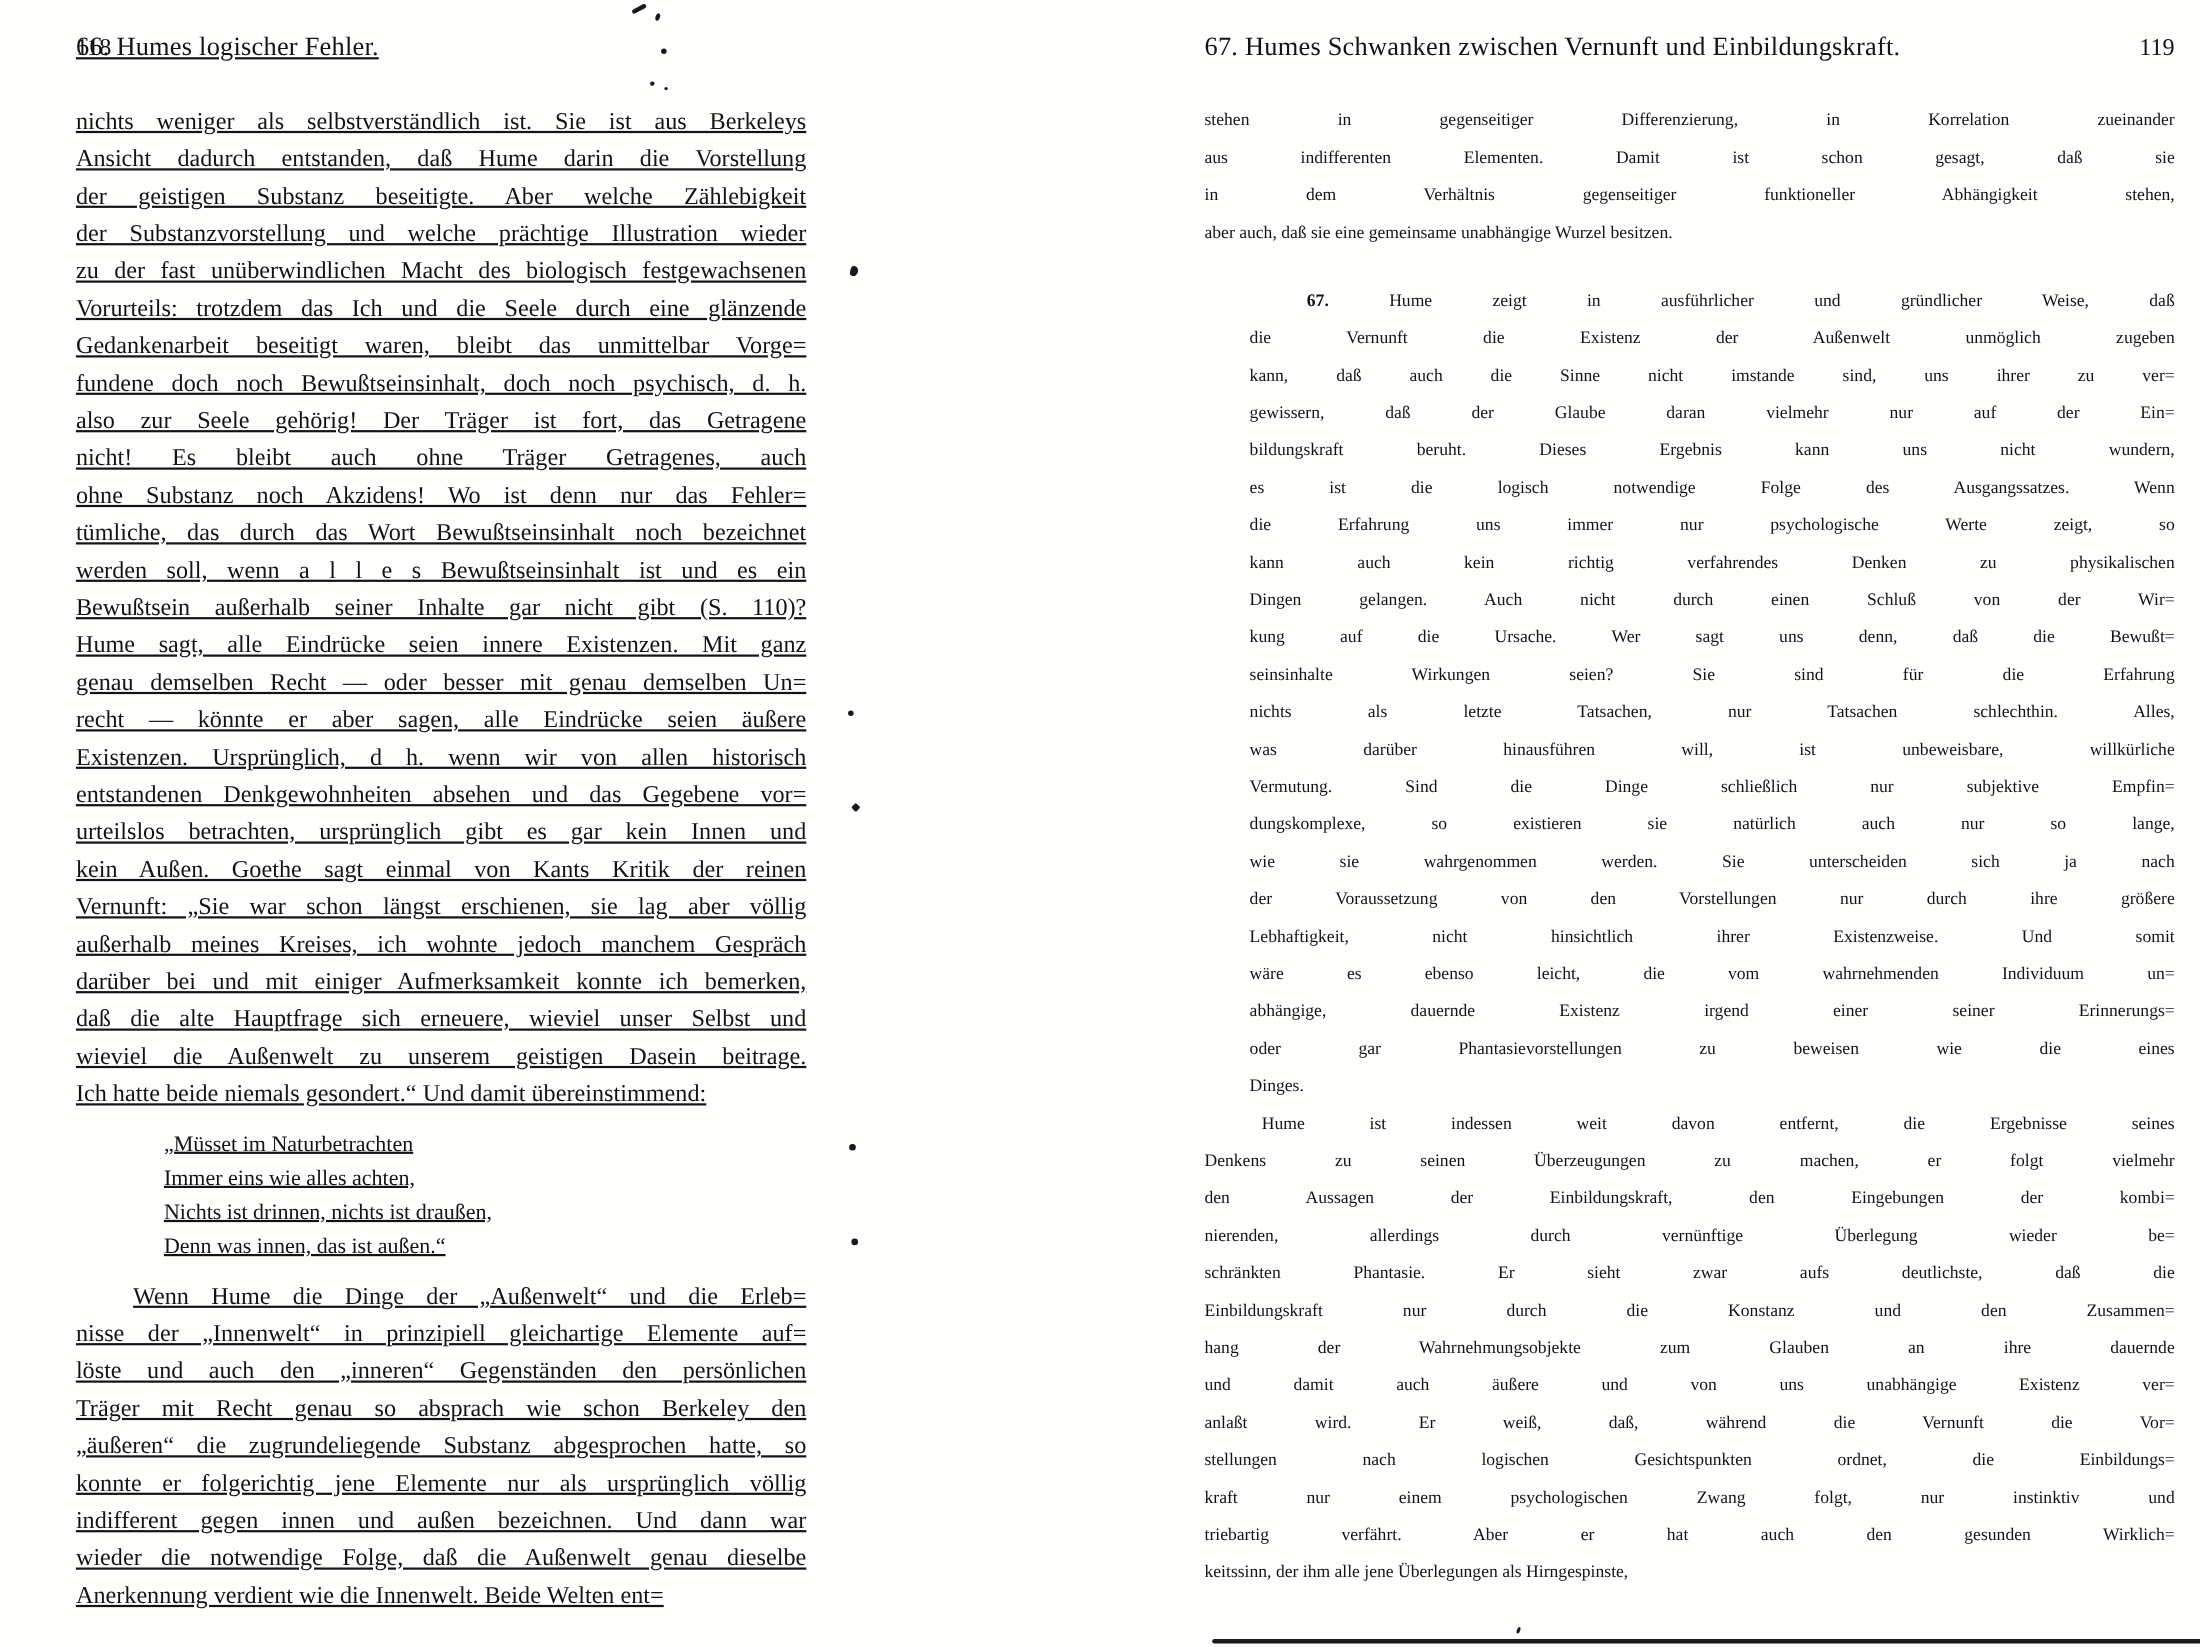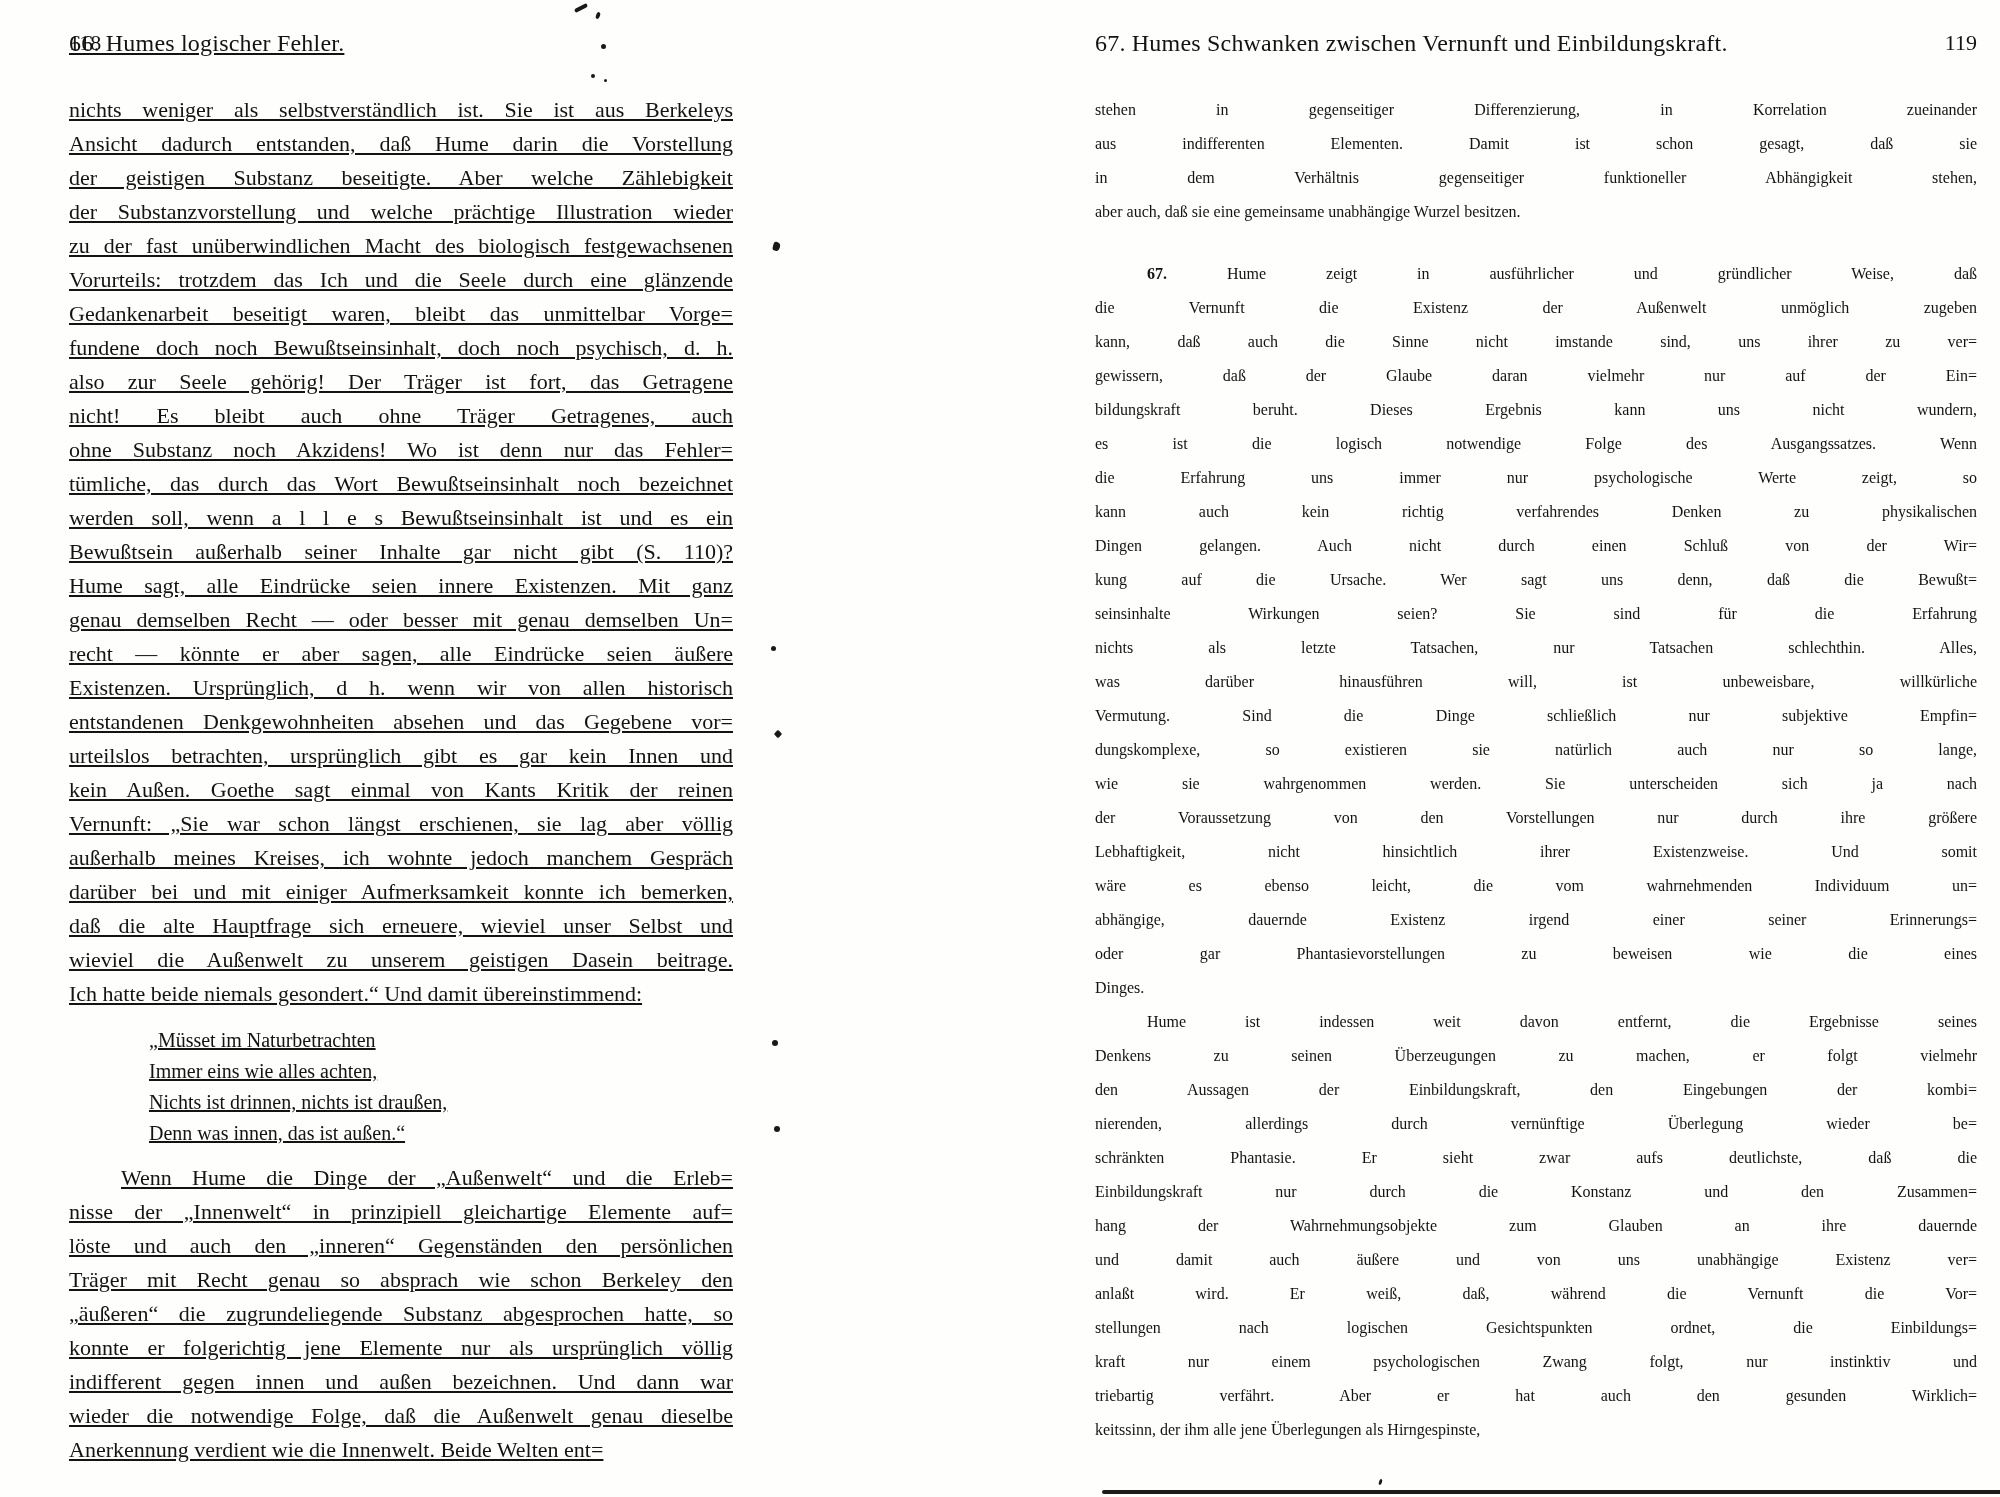--- a/index.html
+++ b/index.html
@@ -25,21 +25,21 @@
   #page-left  .page-number { left: 0; }
   #page-right .page-number { right: 0; }
   #page-right .page-header .chapter-title { padding-right: 60px; }
 
   .page-body { font-size: 22px; line-height: 34px; }
   #page-right .page-body { font-size: 16px; }
 
   .line { text-align: justify; text-align-last: justify; white-space: normal; }
   .line.last { text-align-last: left; }
   .para.indent .line.first { text-indent: 52px; }
-  .para.gap { margin-top: 28px; }
+  .para.gap { margin-top: 28px; margin-left: 41px; }
   .para b { font-weight: bold; }
 
   .verse { margin: 14px 0 12px 80px; font-size: 20px; }
   .verse .line { text-align: left; text-align-last: left; line-height: 31px; }
 
   
   .speck { position: absolute; background: #191919; border-radius: 50%; }
   .s1 { left: 574px; top: 6px;  width: 14px; height: 4px; border-radius: 2px; transform: rotate(-28deg); }
   .s2 { left: 596px; top: 12px; width: 4px;  height: 7px; transform: rotate(18deg); }
   .s3 { left: 601px; top: 44px; width: 5px;  height: 5px; }

